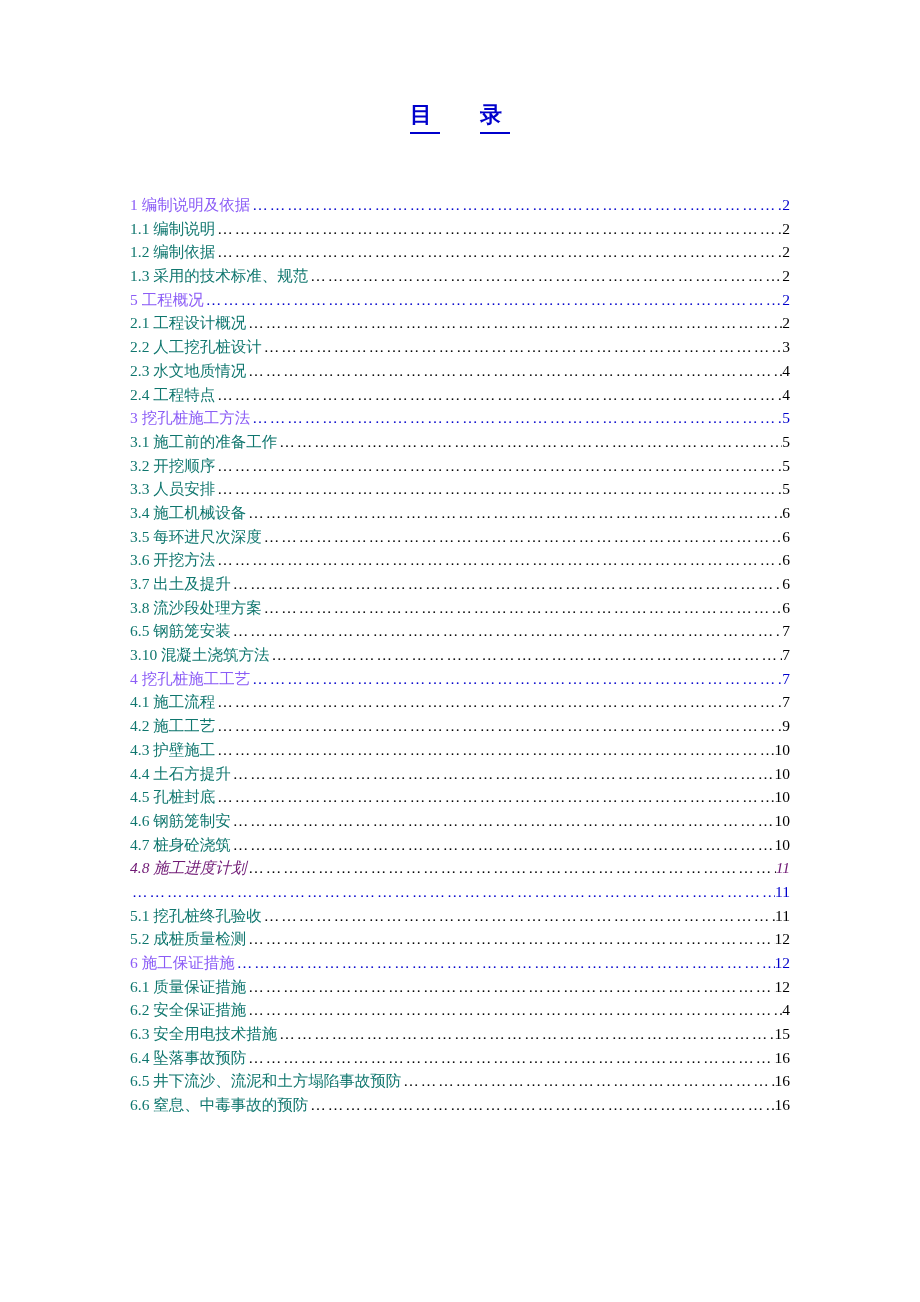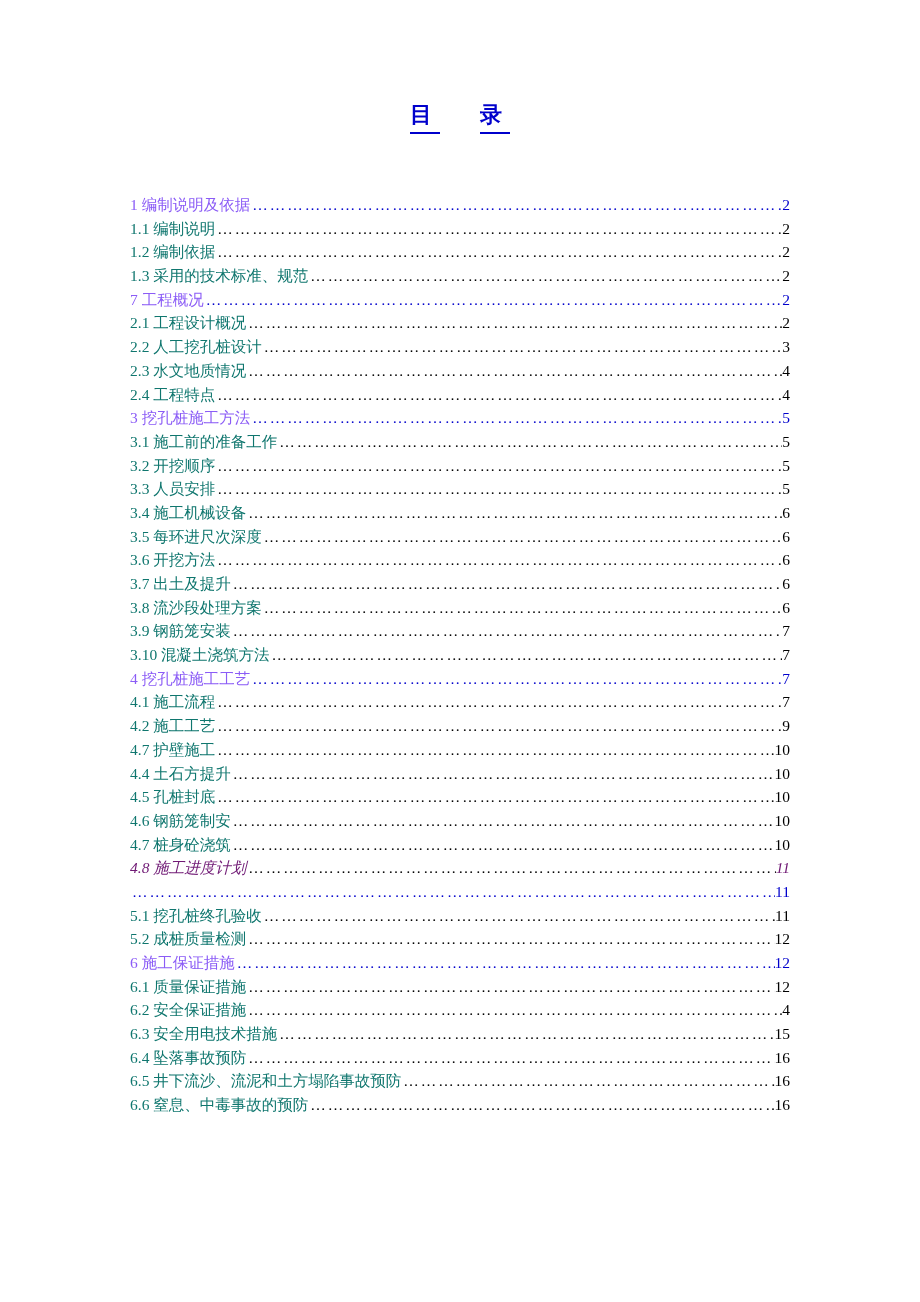--- a/index.html
+++ b/index.html
@@ -99,21 +99,21 @@
       <span class="toc-label sub">1.2  编制依据</span>
       <span class="toc-dots">……………………………………………………………………………………………………………………………………………………………………………………………………………………</span>
       <span class="toc-page">2</span>
     </div>
     <div class="toc-row">
       <span class="toc-label sub">1.3  采用的技术标准、规范</span>
       <span class="toc-dots">……………………………………………………………………………………………………………………………………………………………………………………………………………………</span>
       <span class="toc-page">2</span>
     </div>
     <div class="toc-row">
-      <span class="toc-label section">7 工程概况</span>
+      <span class="toc-label section">5 工程概况</span>
       <span class="toc-dots section">……………………………………………………………………………………………………………………………………………………………………………………………………………………</span>
       <span class="toc-page section">2</span>
     </div>
     <div class="toc-row">
       <span class="toc-label sub">2.1 工程设计概况</span>
       <span class="toc-dots">……………………………………………………………………………………………………………………………………………………………………………………………………………………</span>
       <span class="toc-page">2</span>
     </div>
     <div class="toc-row">
       <span class="toc-label sub">2.2 人工挖孔桩设计</span>
@@ -169,21 +169,21 @@
       <span class="toc-label sub">3.7 出土及提升</span>
       <span class="toc-dots">……………………………………………………………………………………………………………………………………………………………………………………………………………………</span>
       <span class="toc-page">6</span>
     </div>
     <div class="toc-row">
       <span class="toc-label sub">3.8 流沙段处理方案</span>
       <span class="toc-dots">……………………………………………………………………………………………………………………………………………………………………………………………………………………</span>
       <span class="toc-page">6</span>
     </div>
     <div class="toc-row">
-      <span class="toc-label sub">3.9 钢筋笼安装</span>
+      <span class="toc-label sub">6.5 钢筋笼安装</span>
       <span class="toc-dots">……………………………………………………………………………………………………………………………………………………………………………………………………………………</span>
       <span class="toc-page">7</span>
     </div>
     <div class="toc-row">
       <span class="toc-label sub">3.10 混凝土浇筑方法</span>
       <span class="toc-dots">……………………………………………………………………………………………………………………………………………………………………………………………………………………</span>
       <span class="toc-page">7</span>
     </div>
     <div class="toc-row">
       <span class="toc-label section">4 挖孔桩施工工艺</span>
@@ -194,21 +194,21 @@
       <span class="toc-label sub">4.1 施工流程</span>
       <span class="toc-dots">……………………………………………………………………………………………………………………………………………………………………………………………………………………</span>
       <span class="toc-page">7</span>
     </div>
     <div class="toc-row">
       <span class="toc-label sub">4.2 施工工艺</span>
       <span class="toc-dots">……………………………………………………………………………………………………………………………………………………………………………………………………………………</span>
       <span class="toc-page">9</span>
     </div>
     <div class="toc-row">
-      <span class="toc-label sub">4.7 护壁施工</span>
+      <span class="toc-label sub">4.3 护壁施工</span>
       <span class="toc-dots">……………………………………………………………………………………………………………………………………………………………………………………………………………………</span>
       <span class="toc-page">10</span>
     </div>
     <div class="toc-row">
       <span class="toc-label sub">4.4 土石方提升</span>
       <span class="toc-dots">……………………………………………………………………………………………………………………………………………………………………………………………………………………</span>
       <span class="toc-page">10</span>
     </div>
     <div class="toc-row">
       <span class="toc-label sub">4.5 孔桩封底</span>

